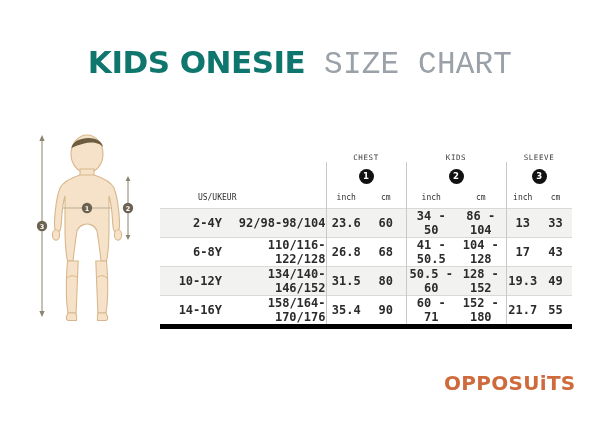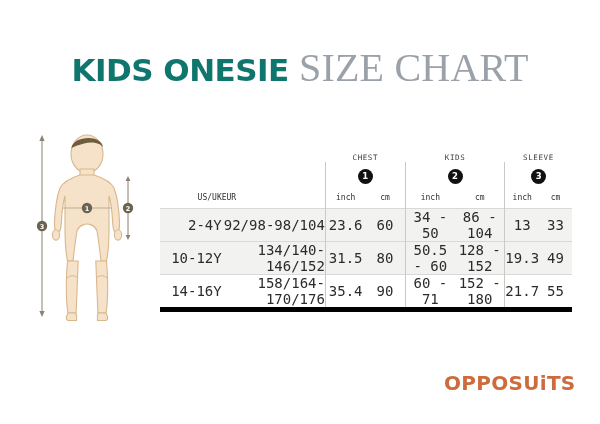--- a/index.html
+++ b/index.html
@@ -25,23 +25,23 @@
     white-space: nowrap;
   }
   #title .t-bold {
     font-family: "DejaVu Sans", sans-serif;
     font-weight: 700;
     font-size: 31px;
     letter-spacing: -0.5px;
     color: #0f766e;
   }
   #title .t-light {
-    font-family: Liberation Serif, serif;
+    font-family: Liberation Mono, monospace;
     font-weight: 400;
-    font-size: 40px;
+    font-size: 31px;
     letter-spacing: 0.2px;
     color: #9aa1a8;
     text-align: center;
   }
 
   
   #figure-panel {
     position: absolute;
     left: 30px;
     top: 128px;
@@ -126,24 +126,24 @@
     vertical-align: middle;
     font-family: "DejaVu Sans Mono", monospace;
     font-weight: 700;
   }
 
   
   tr.data-row { height: 25px; }
   tr.row-alt { background: #f2f2f0; }
   tr.data-row td {
     border-top: 1px solid #d9d9d6;
-    font-size: 14px;
+    font-size: 12px;
     color: #2b2b2b;
     font-family: "DejaVu Sans Mono", monospace;
-    font-weight: 400;
+    font-weight: 700;
   }
   tr.last-row td { border-bottom: 5px solid #000000; }
   td.c-usuk { text-align: right; padding-right: 10px; }
   td.c-eur  { text-align: right; padding-left: 8px; }
   td.c-num  { text-align: center; }
 
   
   .sep-left { border-left: 1px solid #c9c9c6; }
 
   
@@ -289,20 +289,30 @@
       <td class="c-usuk">2-4Y</td>
       <td class="c-eur">92/98-98/104</td>
       <td class="c-num sep-left">23.6</td>
       <td class="c-num">60</td>
       <td class="c-num sep-left">34 - 50</td>
       <td class="c-num">86 - 104</td>
       <td class="c-num sep-left">13</td>
       <td class="c-num">33</td>
     </tr>
 
+    <tr class="data-row">
+      <td class="c-usuk">6-8Y</td>
+      <td class="c-eur">110/116-122/128</td>
+      <td class="c-num sep-left">26.8</td>
+      <td class="c-num">68</td>
+      <td class="c-num sep-left">41 - 50.5</td>
+      <td class="c-num">104 - 128</td>
+      <td class="c-num sep-left">17</td>
+      <td class="c-num">43</td>
+    </tr>
 
     <tr class="data-row row-alt">
       <td class="c-usuk">10-12Y</td>
       <td class="c-eur">134/140-146/152</td>
       <td class="c-num sep-left">31.5</td>
       <td class="c-num">80</td>
       <td class="c-num sep-left">50.5 - 60</td>
       <td class="c-num">128 - 152</td>
       <td class="c-num sep-left">19.3</td>
       <td class="c-num">49</td>

